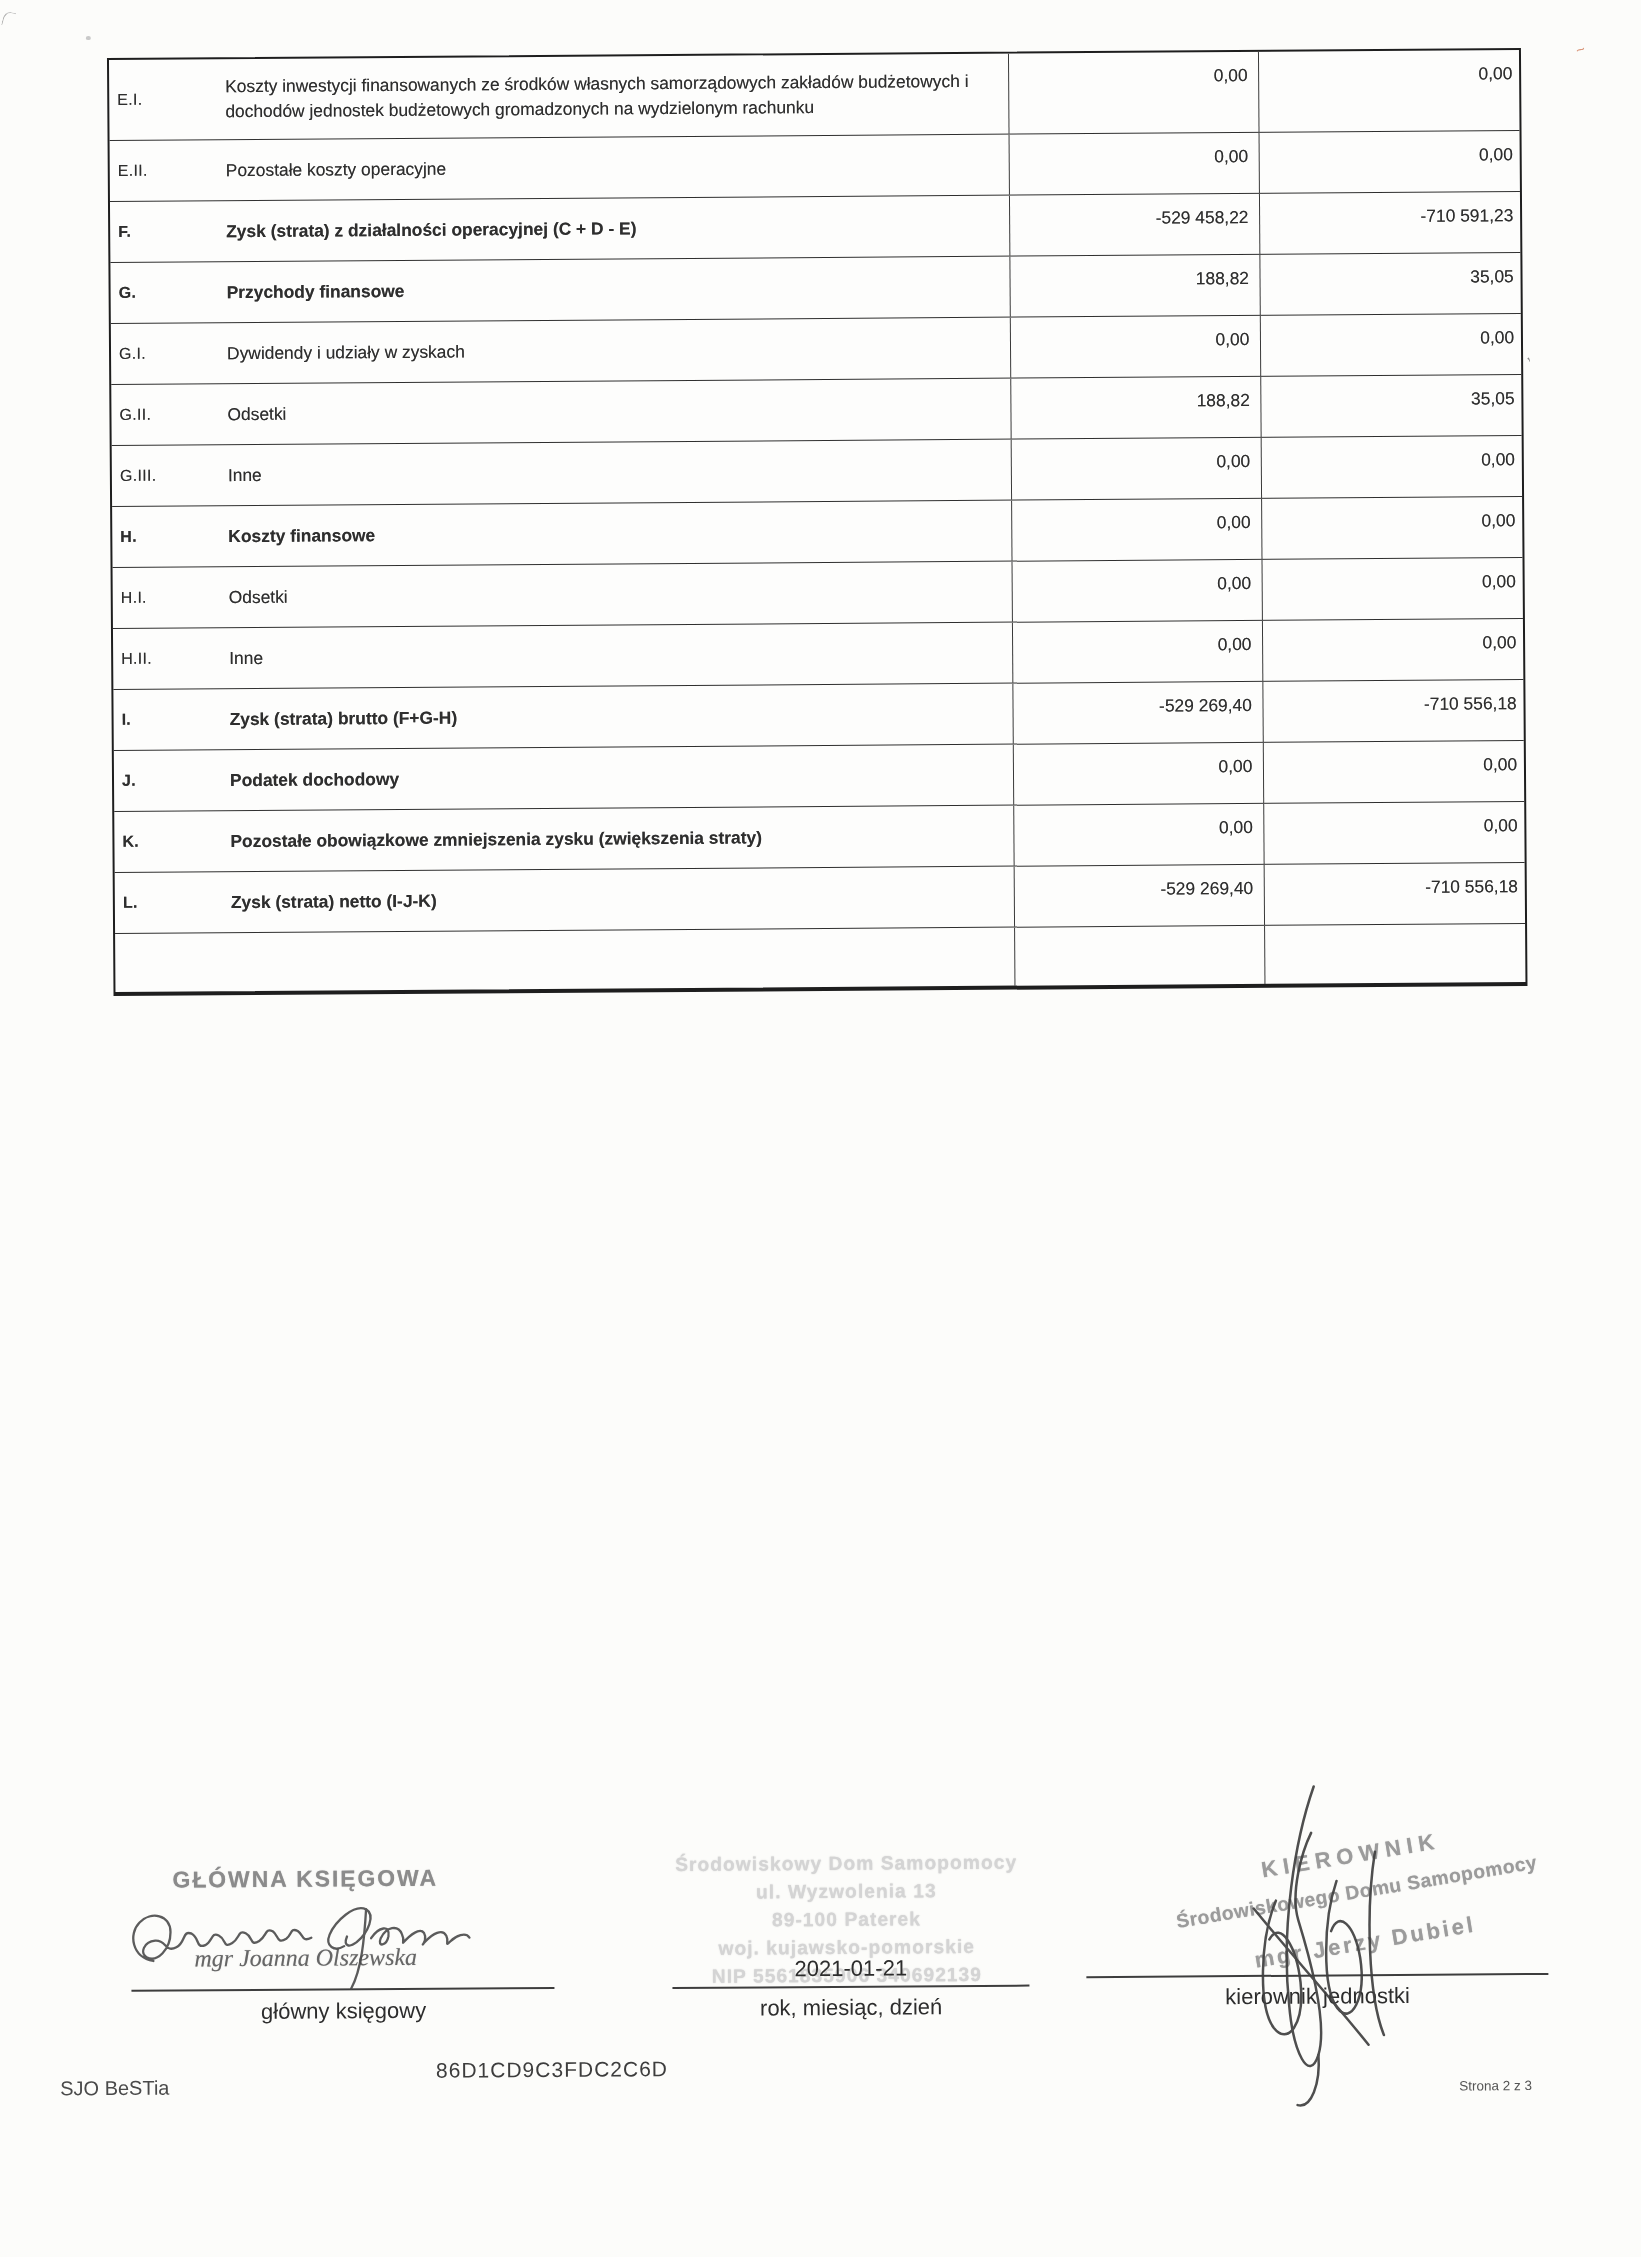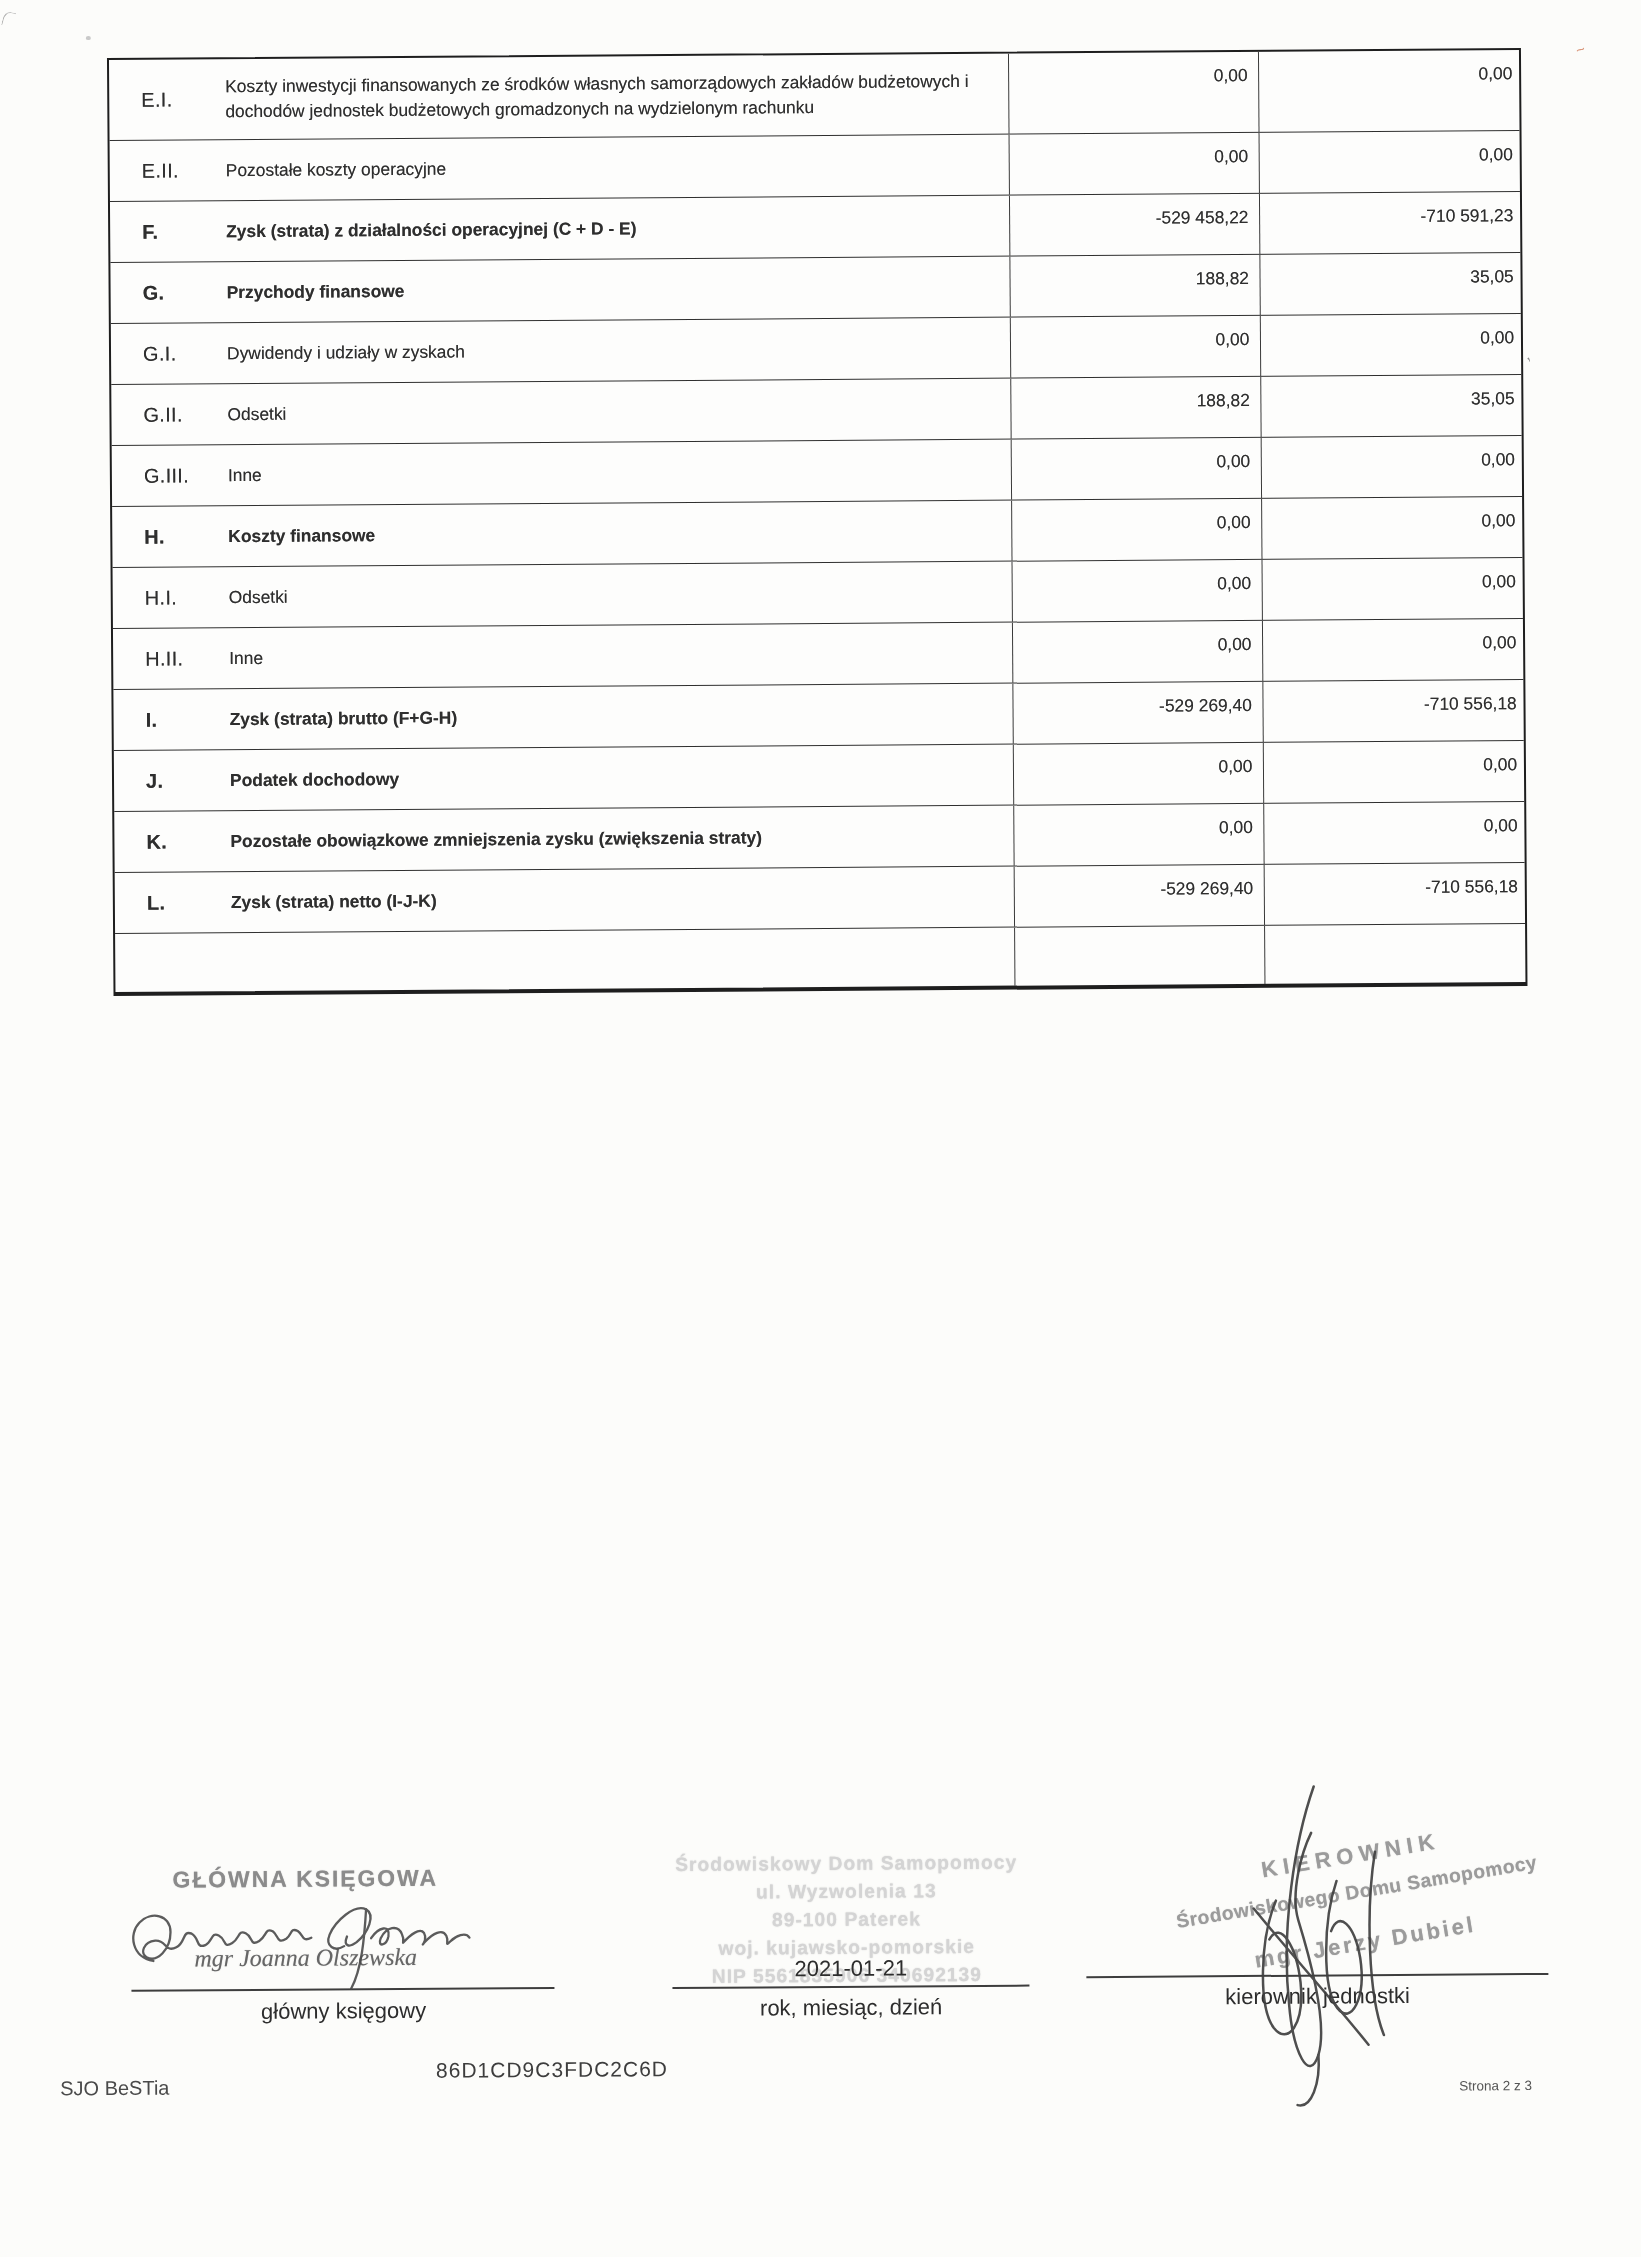--- a/index.html
+++ b/index.html
@@ -28,21 +28,21 @@
   .trow {
     display:grid;
     grid-template-columns:116px 1fr 250px 261px;
     border-bottom:1.9px solid #2f2f2f;
     min-height:61px;
   }
   .trow:first-child { min-height:81px; }
   .trow:last-child { border-bottom:none; min-height:58px; }
   .cell-sym {
     display:flex; align-items:center;
-    padding-left:32px; font-size:20px; letter-spacing:0.3px;
+    padding-left:8px; font-size:16px; letter-spacing:0.3px;
   }
   .cell-label {
     display:flex; align-items:center;
     font-size:17.4px; line-height:1.42; padding:3.9px 9.7px 3.9px 0;
   }
   .trow.bold .cell-sym, .trow.bold .cell-label { font-weight:bold; }
   .cell-val {
     border-left:1.9px solid #3a3a3a;
     text-align:right; font-size:17.4px;
     padding:12.6px 10.6px 0 0;

